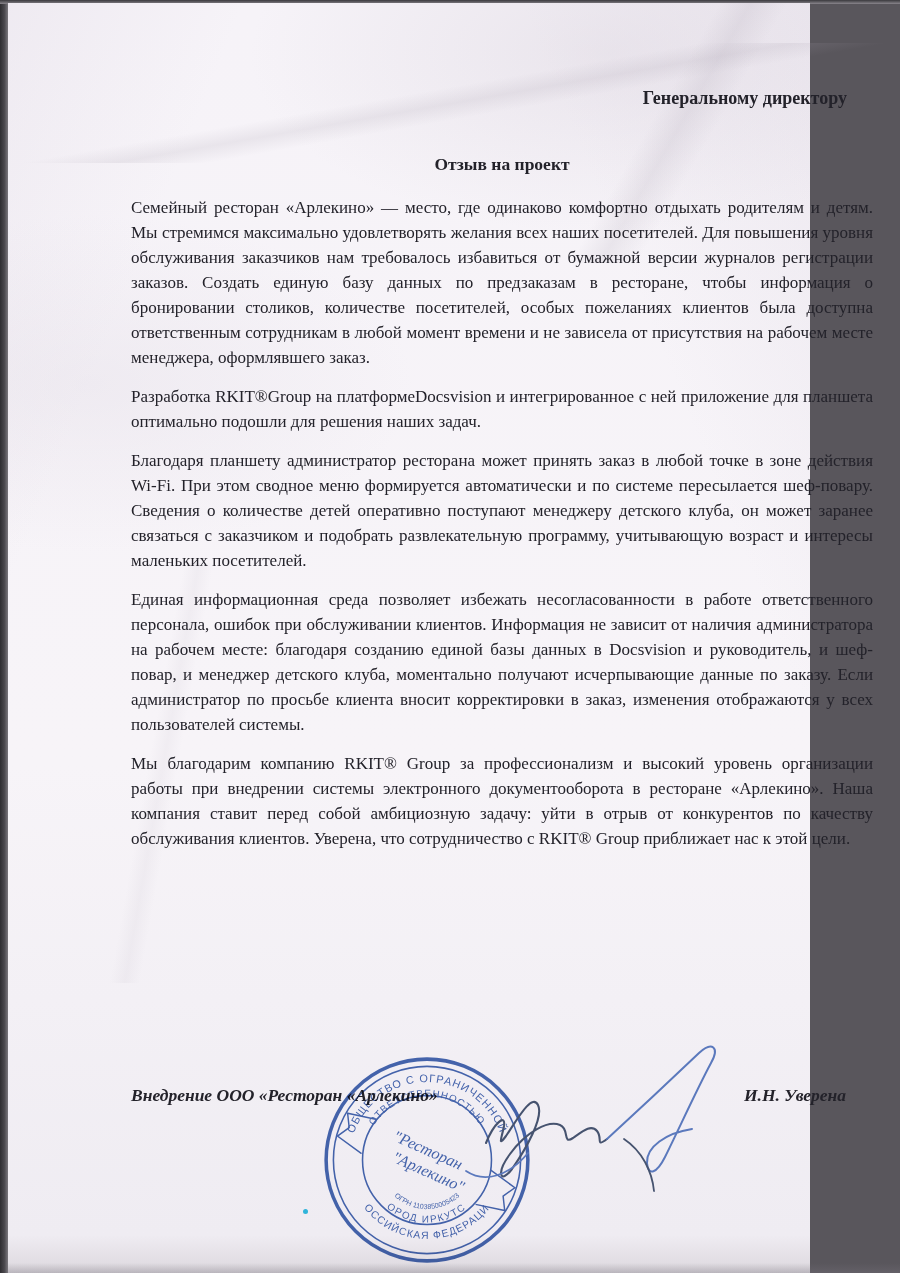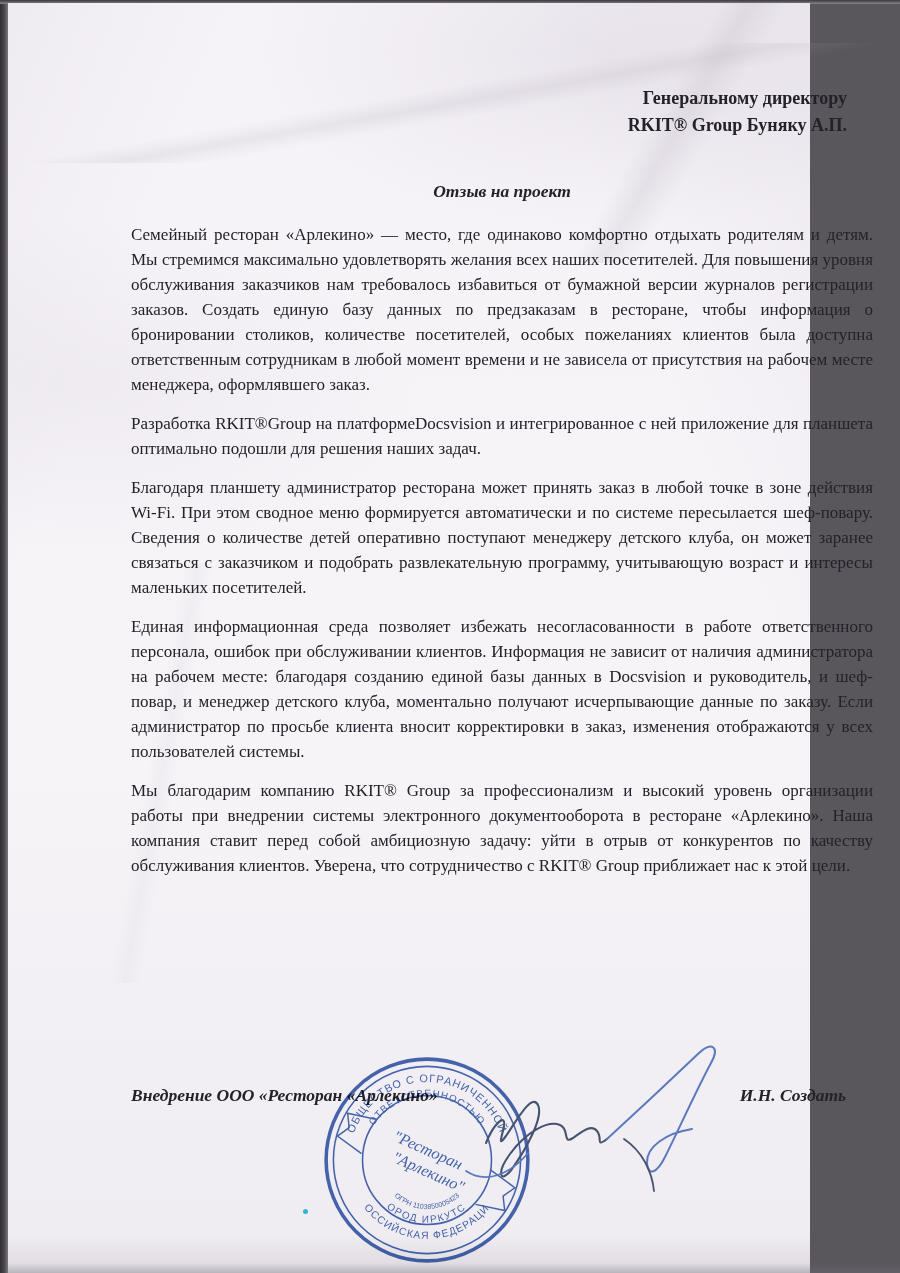--- a/index.html
+++ b/index.html
@@ -27,21 +27,21 @@
     background:linear-gradient(170deg,rgba(0,0,0,0) 44%,rgba(170,162,176,.18) 50%,rgba(0,0,0,0) 56%);}
   .crease.c2{left:430px;top:0;width:463px;height:260px;
     background:linear-gradient(120deg,rgba(0,0,0,0) 46%,rgba(178,170,184,.20) 51%,rgba(0,0,0,0) 57%);}
   .crease.c3{left:0;top:560px;width:300px;height:420px;
     background:linear-gradient(100deg,rgba(0,0,0,0) 47%,rgba(190,183,196,.12) 51%,rgba(0,0,0,0) 55%);}
 
   .content{position:absolute;left:123px;top:0;width:742px;}
 
   .recipient{margin-top:82px;text-align:right;padding-right:26px;
     font-weight:700;font-size:18px;line-height:27px;}
-  .doc-title{margin-top:42px;text-align:center;font-weight:700;font-size:17.5px;font-style:italic;}
+  .doc-title{margin-top:42px;text-align:center;font-weight:700;font-size:17.5px;}
   .doc-subtitle{margin-top:21px;text-align:center;font-weight:700;font-size:17.5px;}
 
   .paragraphs{margin-top:20px;font-size:17px;line-height:25px;}
   .paragraphs p{margin:0 0 14px 0;text-align:justify;text-justify:inter-word;}
   .paragraphs p:last-child{margin-bottom:0;}
 
   .sig-row{position:absolute;left:123px;top:1082px;width:742px;
     display:flex;justify-content:space-between;
     font-weight:700;font-style:italic;font-size:17.5px;}
   .sig-row .sig-name{padding-right:27px;}
@@ -62,37 +62,36 @@
 <div class="scan-edge-top"></div>
 
 <div class="page">
   <div class="crease c1"></div>
   <div class="crease c2"></div>
   <div class="crease c3"></div>
 
   <div class="content">
     <div class="recipient">
       <div>Генеральному директору</div>
-      <div>RKIT® Group Буняку А.П.</div>
     </div>
 
     <div class="doc-title">Отзыв на проект</div>
 
     <div class="paragraphs">
       <p>Семейный ресторан «Арлекино» — место, где одинаково комфортно отдыхать родителям и детям. Мы стремимся максимально удовлетворять желания всех наших посетителей. Для повышения уровня обслуживания заказчиков нам требовалось избавиться от бумажной версии журналов регистрации заказов. Создать единую базу данных по предзаказам в ресторане, чтобы информация о бронировании столиков, количестве посетителей, особых пожеланиях клиентов была доступна ответственным сотрудникам в любой момент времени и не зависела от присутствия на рабочем месте менеджера, оформлявшего заказ.</p>
       <p>Разработка RKIT®Group на платформеDocsvision и интегрированное с ней приложение для планшета оптимально подошли для решения наших задач.</p>
       <p>Благодаря планшету администратор ресторана может принять заказ в любой точке в зоне действия Wi-Fi. При этом сводное меню формируется автоматически и по системе пересылается шеф-повару. Сведения о количестве детей оперативно поступают менеджеру детского клуба, он может заранее связаться с заказчиком и подобрать развлекательную программу, учитывающую возраст и интересы маленьких посетителей.</p>
       <p>Единая информационная среда позволяет избежать несогласованности в работе ответственного персонала, ошибок при обслуживании клиентов. Информация не зависит от наличия администратора на рабочем месте: благодаря созданию единой базы данных в Docsvision и руководитель, и шеф-повар, и менеджер детского клуба, моментально получают исчерпывающие данные по заказу. Если администратор по просьбе клиента вносит корректировки в заказ, изменения отображаются у всех пользователей системы.</p>
       <p>Мы благодарим компанию RKIT® Group за профессионализм и высокий уровень организации работы при внедрении системы электронного документооборота в ресторане «Арлекино». Наша компания ставит перед собой амбициозную задачу: уйти в отрыв от конкурентов по качеству обслуживания клиентов. Уверена, что сотрудничество с RKIT® Group приближает нас к этой цели.</p>
     </div>
   </div>
 
   <div class="sig-row">
     <span class="sig-pos">Внедрение  ООО «Ресторан «Арлекино»</span>
-    <span class="sig-name">И.Н. Создать</span>
+    <span class="sig-name">И.Н. Уверена</span>
   </div>
 
   <svg class="stamp-svg" viewBox="0 0 200 200">
     <g stroke="#2d54a8" fill="none">
       <circle cx="100" cy="100" r="97" stroke-width="3.4"></circle>
       <circle cx="100" cy="100" r="90" stroke-width="1.5"></circle>
       <circle cx="100" cy="100" r="62" stroke-width="1.5"></circle>
       <g transform="rotate(24 100 100)">
         <path d="M 40,84 L 12,90 L 19,102 L 12,114 L 40,120" stroke-width="1.4"></path>
         <path d="M 160,84 L 188,90 L 181,102 L 188,114 L 160,120" stroke-width="1.4"></path>

